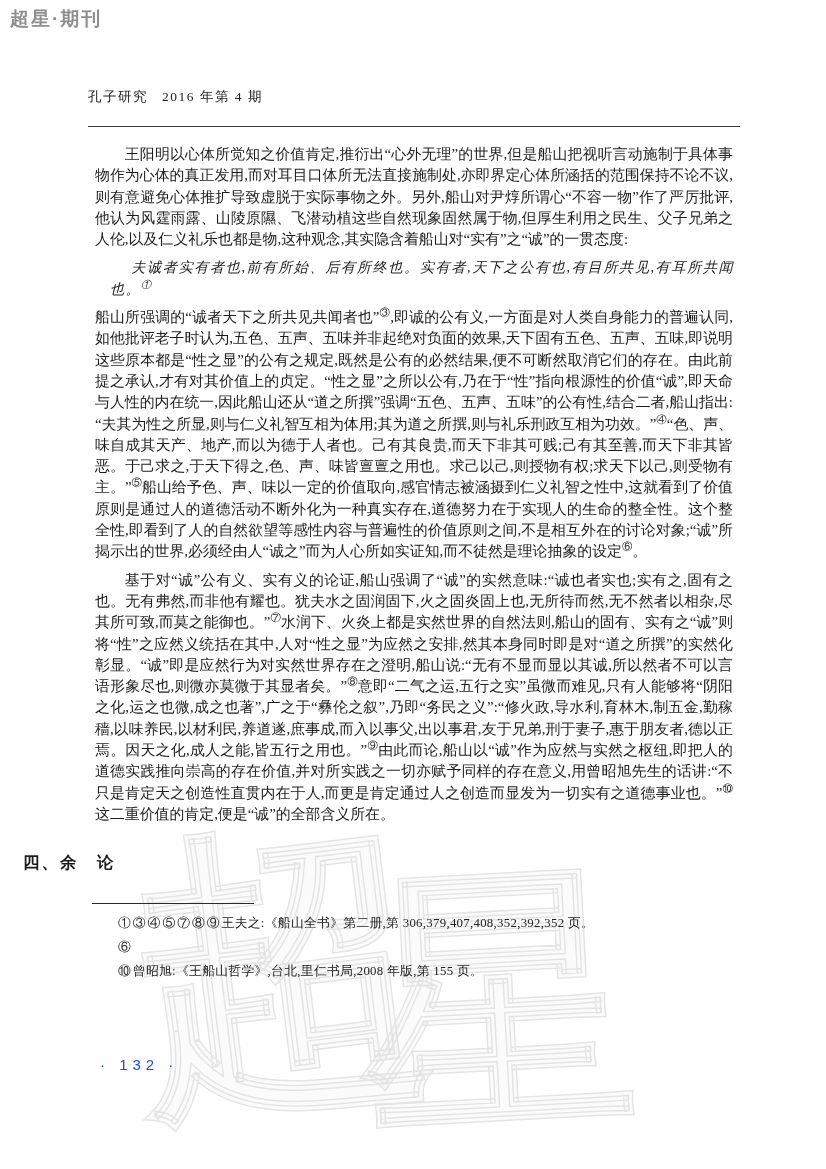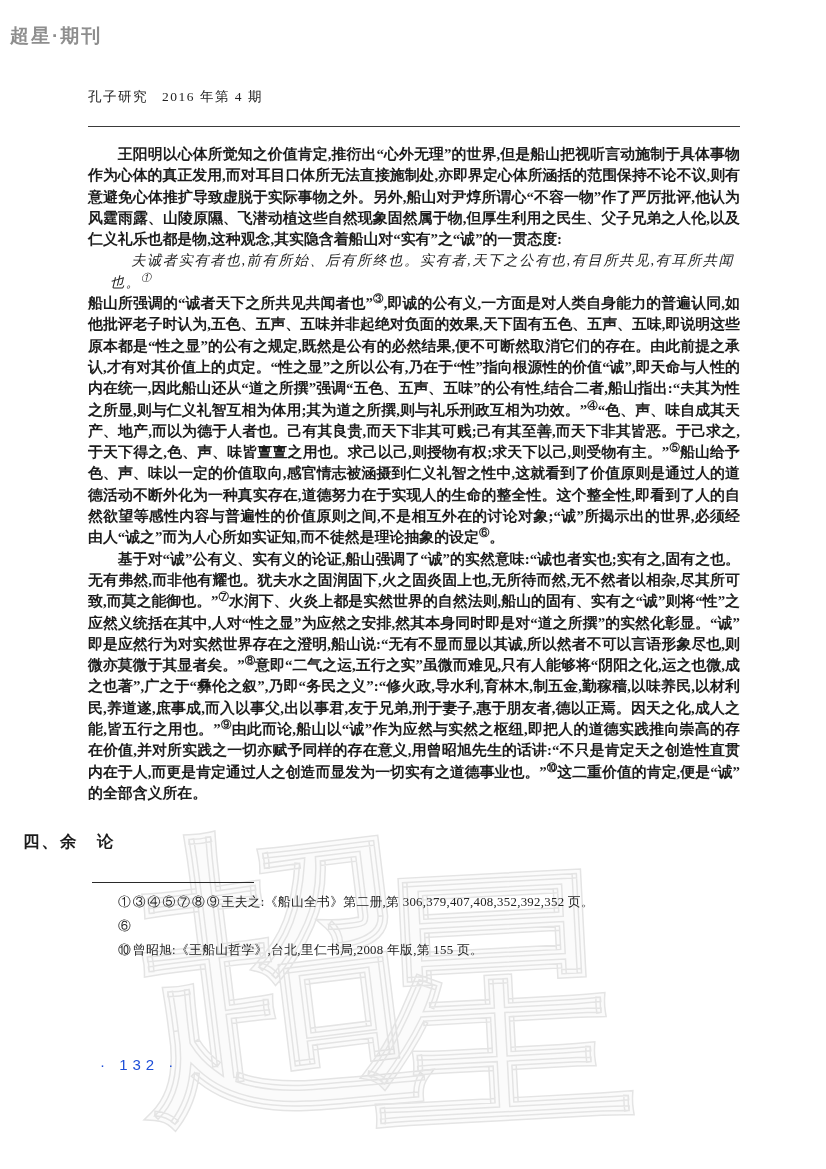--- a/index.html
+++ b/index.html
@@ -3,21 +3,21 @@
 <meta charset="utf-8">
 <style>
   html,body { margin:0; padding:0; background:#ffffff; }
   .page {
     position:relative; width:826px; height:1169px; background:#ffffff;
     overflow:hidden; font-family:"Liberation Serif","DejaVu Serif",serif;
     color:#1c1c1c;
   }
   
   .brand-logo {
-    position:absolute; left:10px; top:23px;
+    position:absolute; left:10px; top:6px;
     font-family:"Liberation Sans","DejaVu Sans",sans-serif;
     font-size:19px; font-weight:600; letter-spacing:2px; color:#8e8e8e;
     z-index:3;
   }
   
   .watermark-char {
     position:absolute; z-index:1; pointer-events:none;
     font-family:"DejaVu Sans",sans-serif; font-weight:bold;
     color:rgba(0,0,0,0.015);
     -webkit-text-stroke:1.5px #e4e4e4;
@@ -27,21 +27,21 @@
 
   .content { position:absolute; left:88px; top:88px; width:652px; z-index:2; }
 
   .journal-line {
     font-size:13.5px; letter-spacing:1.5px; padding-bottom:20px;
     border-bottom:1px solid #3a3a3a; color:#222;
   }
   .journal-line .issue { margin-left:14px; }
 
   .article-body { margin-top:17px; font-size:14.9px; line-height:21.3px; text-align:justify; }
-  p.para { margin:0; text-indent:2em;font-weight:bold; }
+  p.para { margin:7px; text-indent:2em; }
   p.para.no-indent { text-indent:0; }
   p.block-quote {
     margin:0 6px 0 22px; text-indent:1.5em;
     font-style:italic; font-size:14.2px; letter-spacing:1.3px;
   }
   sup { font-size:0.7em; vertical-align:super; line-height:0; letter-spacing:0; }
 
   h3.section-heading {
     position:relative; left:-65px; margin:27px 0 29px; text-indent:0;
     text-align:left; font-size:16.5px; font-weight:bold; letter-spacing:2px;

